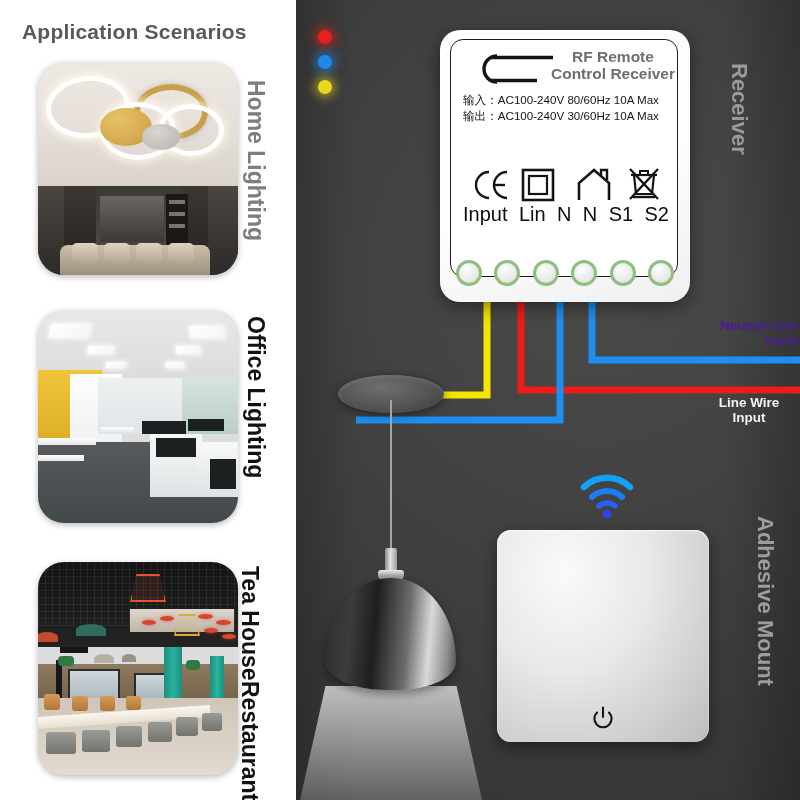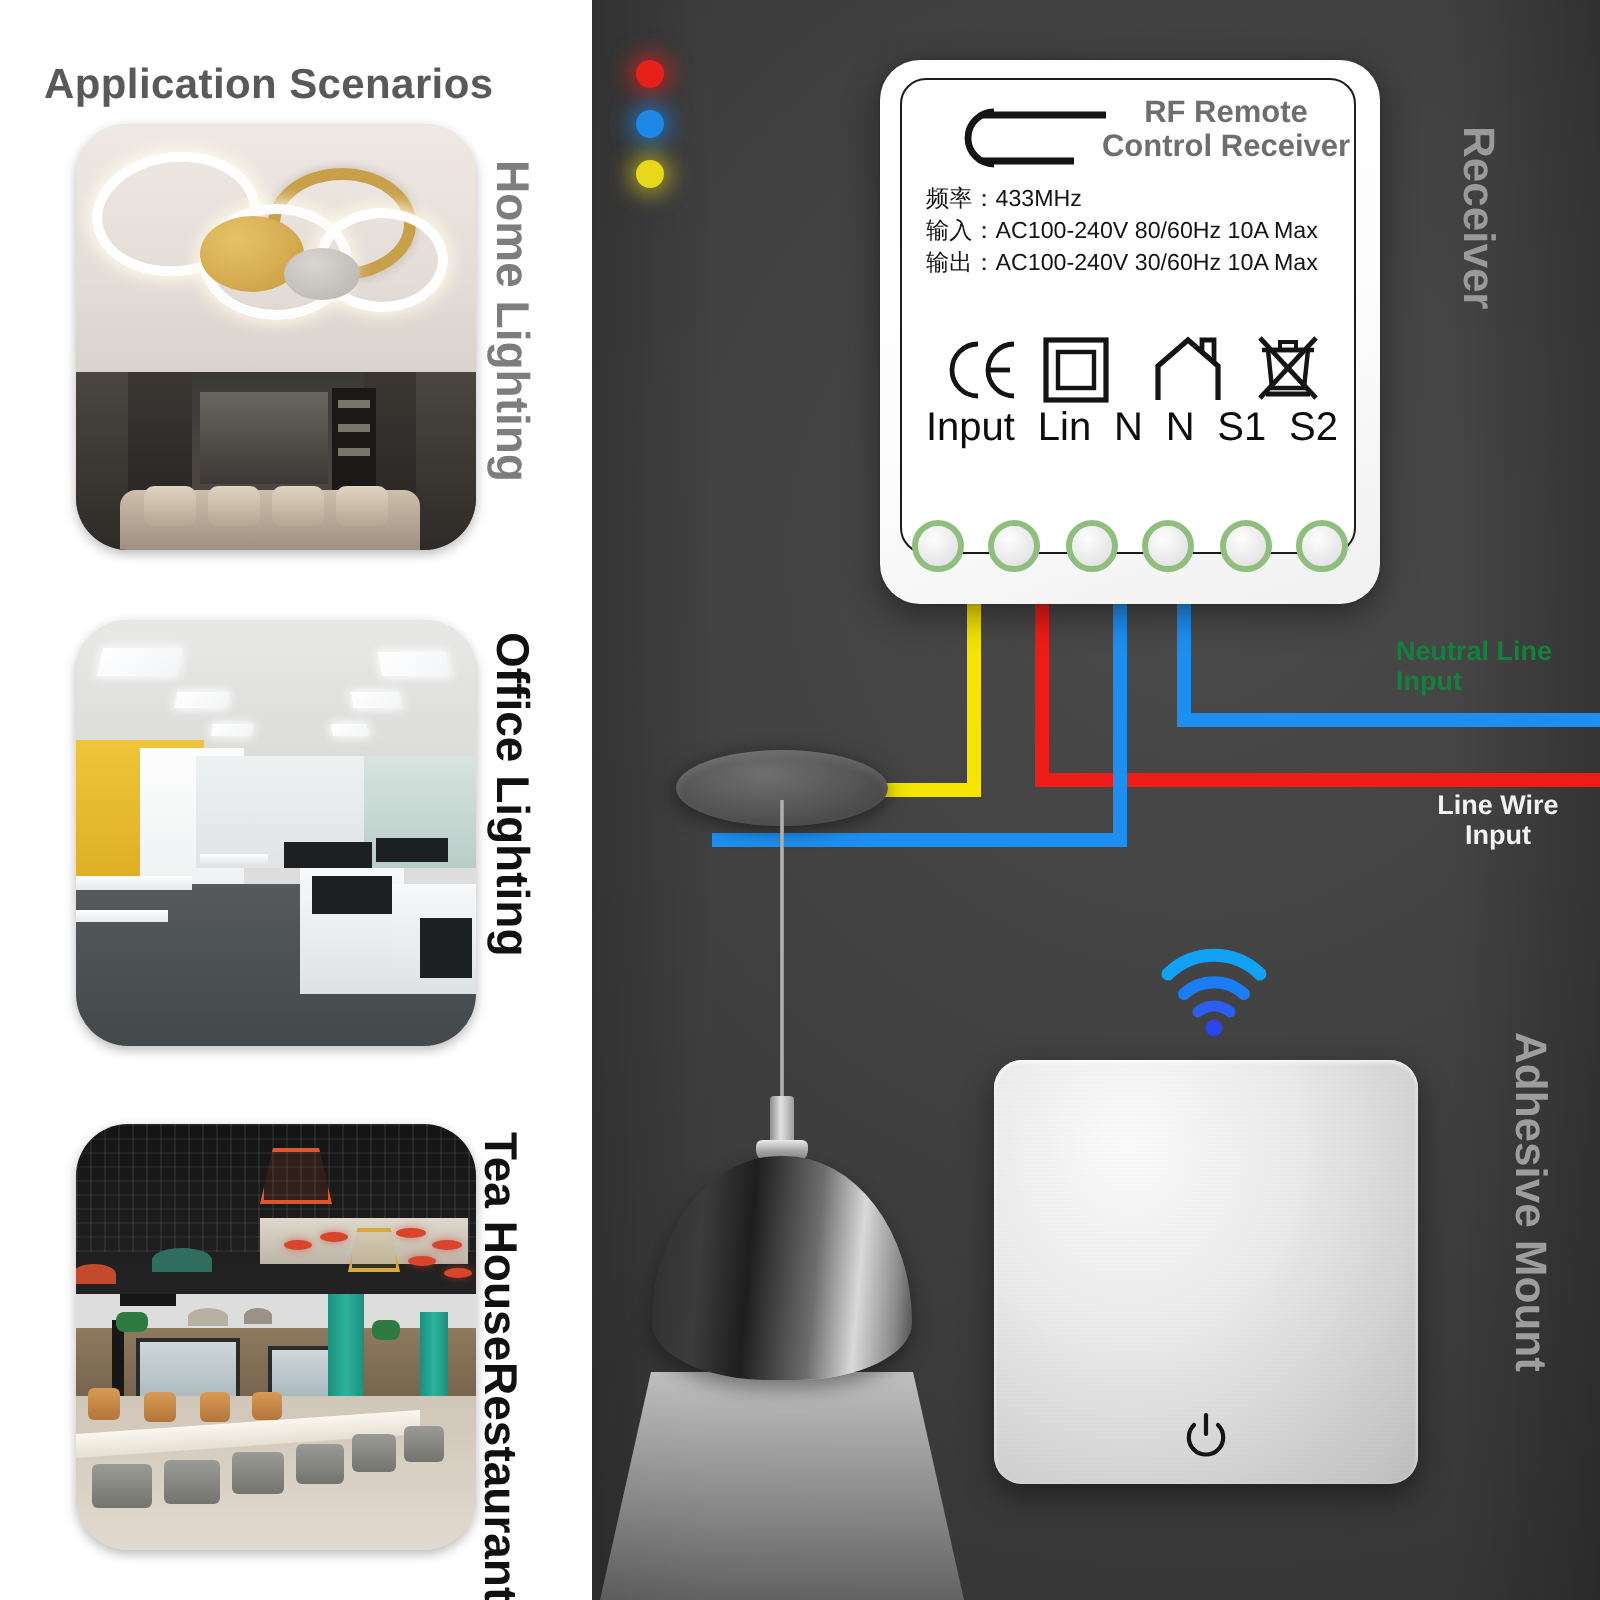--- a/index.html
+++ b/index.html
@@ -12,21 +12,20 @@
 
   
   .left-panel{
     position:absolute;left:0;top:0;width:296px;height:800px;
     background:#ffffff;z-index:3;
   }
   .app-title{
     position:absolute;left:22px;top:20px;
     font-size:21px;font-weight:bold;color:#595959;letter-spacing:.2px;
     white-space:nowrap;
-    margin-top:11px;
   }
 
   .scen{position:absolute;}
   .scen .thumb{
     position:absolute;left:0;top:0;width:200px;height:213px;
     border-radius:26px;overflow:hidden;
     box-shadow:0 2px 6px rgba(0,0,0,.28);
     background:#ddd;
   }
   .scen .vlabel{
@@ -166,21 +165,21 @@
     background:radial-gradient(circle at 38% 32%,#fdfdfd,#e6e6e6 70%,#d4d4d4);
   }
 
   
   .vr{position:absolute;writing-mode:vertical-rl;font-weight:bold;z-index:7;white-space:nowrap;}
   #lbl-receiver{left:726px;top:63px;font-size:22px;color:#9a9a9a;}
   #lbl-adhesive{left:752px;top:516px;font-size:22px;color:#9d9d9d;}
 
   
   .wlabel{position:absolute;z-index:7;font-weight:bold;line-height:1.12;}
-  #lbl-neutral{left:698px;top:318px;width:100px;font-size:13.5px;color:#15803d;text-align:left;}
+  #lbl-neutral{left:698px;top:318px;width:100px;font-size:13.5px;color:#4c1d95;text-align:right;}
   #lbl-live{left:700px;top:395px;width:98px;font-size:13.5px;color:#f2f2f2;text-align:center;}
 
   
   #wires{position:absolute;left:296px;top:0;width:504px;height:800px;z-index:5;}
 
   
   #rose{
     position:absolute;left:338px;top:375px;width:106px;height:38px;z-index:6;
     border-radius:50%;
     background:radial-gradient(ellipse at 42% 32%,#6f6f6f 0%,#545454 55%,#3c3c3c 100%);
@@ -261,21 +260,20 @@
           <line x1="30" y1="11.5" x2="92" y2="11.5" stroke="#141414" stroke-width="3.4"></line>
           <line x1="30" y1="34.5" x2="76" y2="34.5" stroke="#141414" stroke-width="3.4"></line>
         </svg>
         <div class="rf-title">
           <span>RF Remote Control</span>
           <span>Receiver</span>
         </div>
       </div>
 
       <div class="spec">
-        <div>频率：433MHz</div>
         <div>输入：AC100-240V 80/60Hz  10A Max</div>
         <div>输出：AC100-240V 30/60Hz  10A Max</div>
       </div>
 
       <div class="certs">
 
         <svg width="42" height="36" viewBox="0 0 42 36" style="position:absolute;left:4px;top:2px;">
           <path d="M 20 5 A 13 13 0 1 0 20 31" fill="none" stroke="#141414" stroke-width="2.4"></path>
           <path d="M 38 5 A 13 13 0 1 0 38 31" fill="none" stroke="#141414" stroke-width="2.4"></path>
           <line x1="25" y1="18" x2="36" y2="18" stroke="#141414" stroke-width="2.4"></line>

